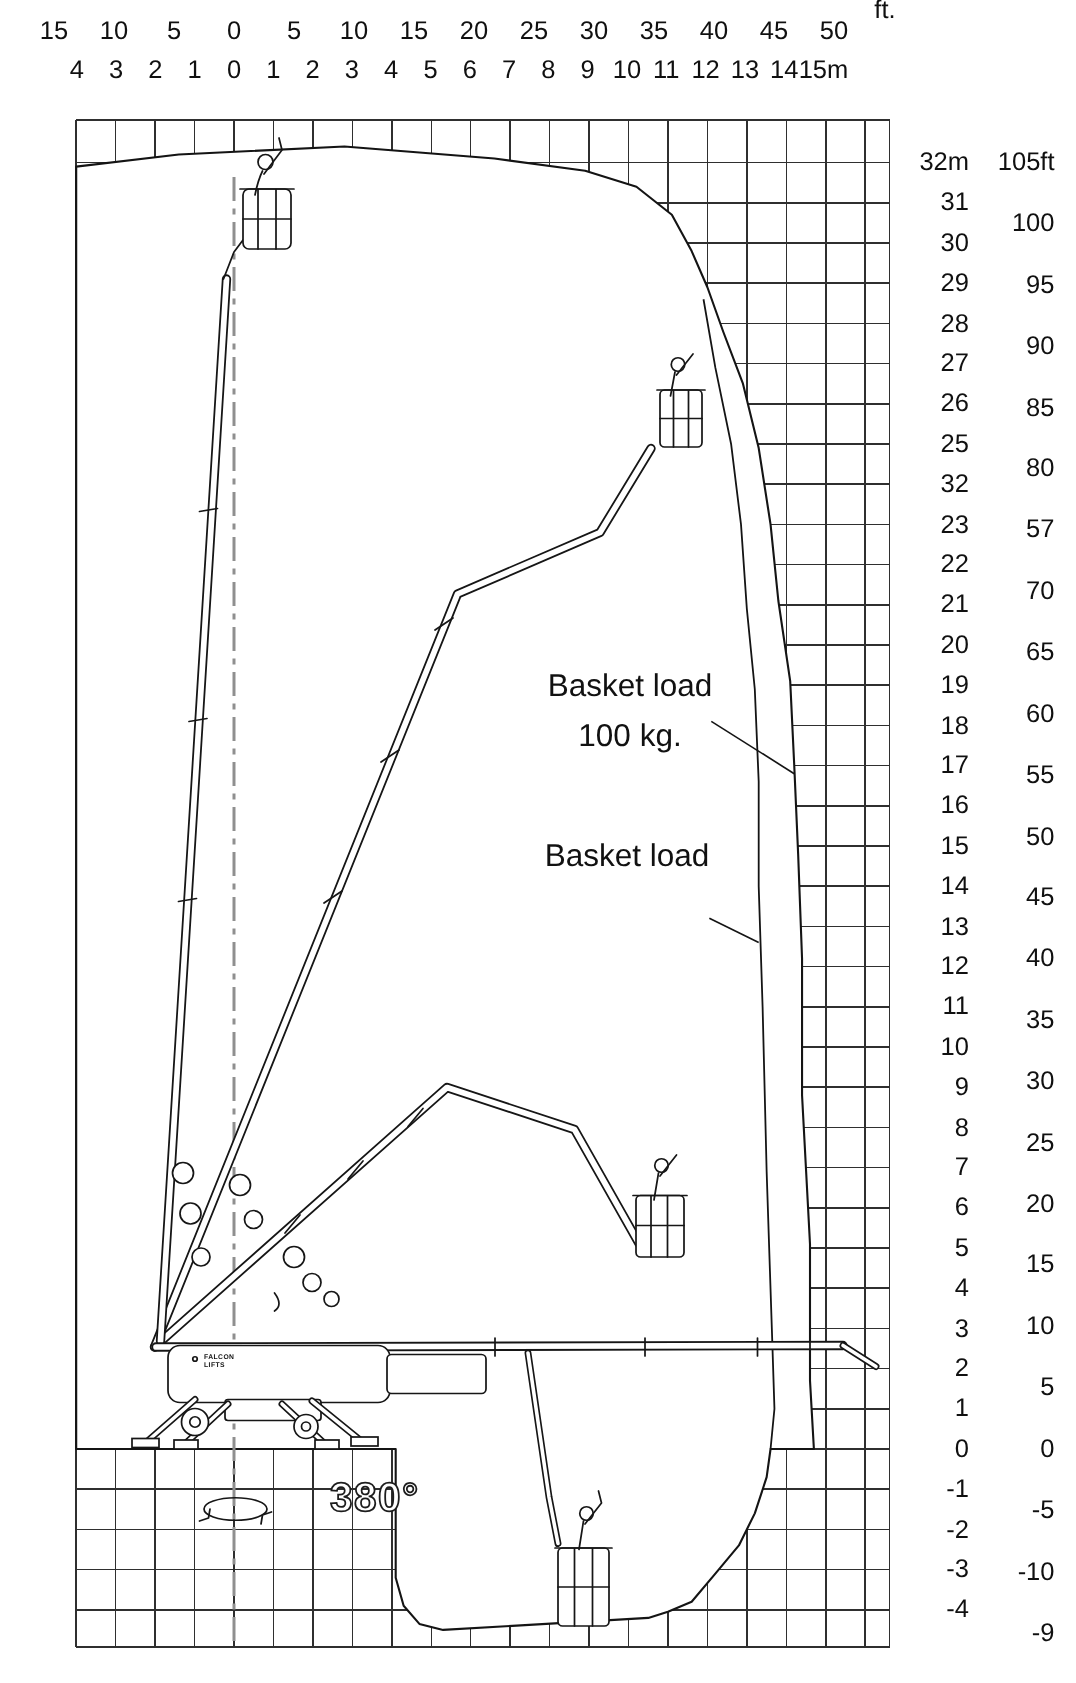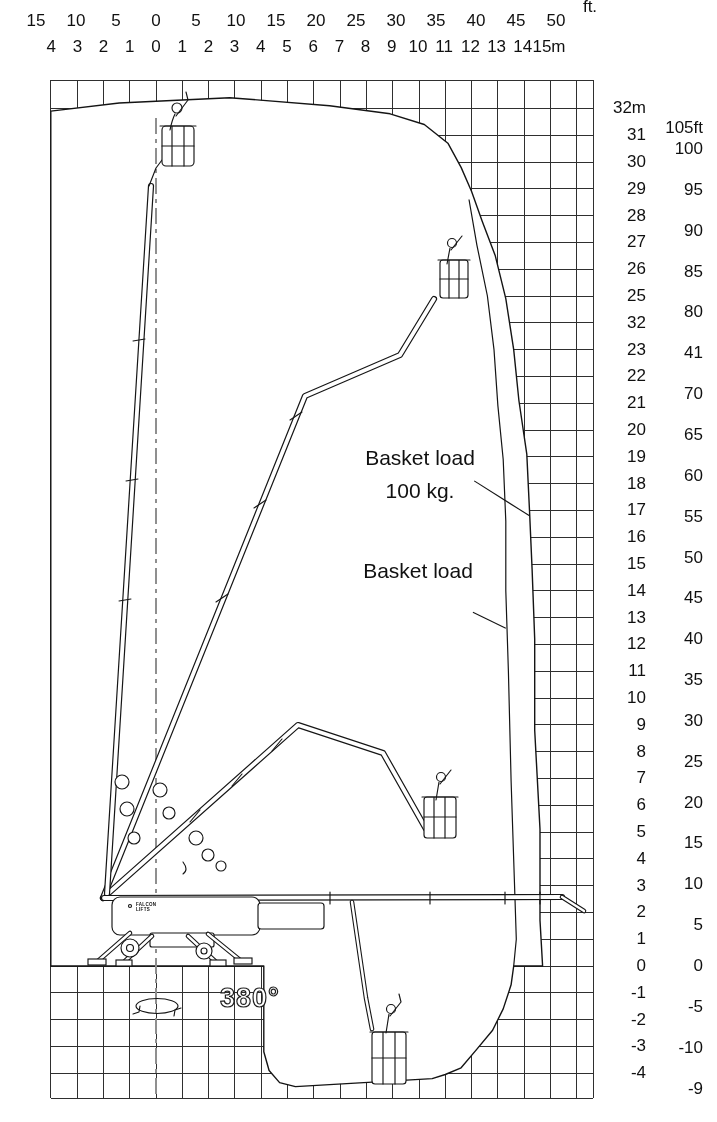--- a/index.html
+++ b/index.html
@@ -292,27 +292,27 @@
       <span class="ax r" style="left: 646px; top: 832px;">5</span>
       <span class="ax r" style="left: 646px; top: 858.8px;">4</span>
       <span class="ax r" style="left: 646px; top: 885.6px;">3</span>
       <span class="ax r" style="left: 646px; top: 912.4px;">2</span>
       <span class="ax r" style="left: 646px; top: 939.2px;">1</span>
       <span class="ax r" style="left: 646px; top: 966px;">0</span>
       <span class="ax r" style="left: 646px; top: 992.8px;">-1</span>
       <span class="ax r" style="left: 646px; top: 1019.6px;">-2</span>
       <span class="ax r" style="left: 646px; top: 1046.4px;">-3</span>
       <span class="ax r" style="left: 646px; top: 1073.2px;">-4</span>
-      <span class="ax r" style="left: 703px; top: 108.15px; margin-top: 20px;">105ft</span>
+      <span class="ax r" style="left: 703px; top: 108.15px;">105ft</span>
       <span class="ax r" style="left: 703px; top: 149px;">100</span>
       <span class="ax r" style="left: 703px; top: 189.85px;">95</span>
       <span class="ax r" style="left: 703px; top: 230.7px;">90</span>
       <span class="ax r" style="left: 703px; top: 271.55px;">85</span>
       <span class="ax r" style="left: 703px; top: 312.4px;">80</span>
-      <span class="ax r" style="left: 703px; top: 353.25px;">41</span>
+      <span class="ax r" style="left: 703px; top: 353.25px;">57</span>
       <span class="ax r" style="left: 703px; top: 394.1px;">70</span>
       <span class="ax r" style="left: 703px; top: 434.95px;">65</span>
       <span class="ax r" style="left: 703px; top: 475.8px;">60</span>
       <span class="ax r" style="left: 703px; top: 516.65px;">55</span>
       <span class="ax r" style="left: 703px; top: 557.5px;">50</span>
       <span class="ax r" style="left: 703px; top: 598.35px;">45</span>
       <span class="ax r" style="left: 703px; top: 639.2px;">40</span>
       <span class="ax r" style="left: 703px; top: 680.05px;">35</span>
       <span class="ax r" style="left: 703px; top: 720.9px;">30</span>
       <span class="ax r" style="left: 703px; top: 761.75px;">25</span>

